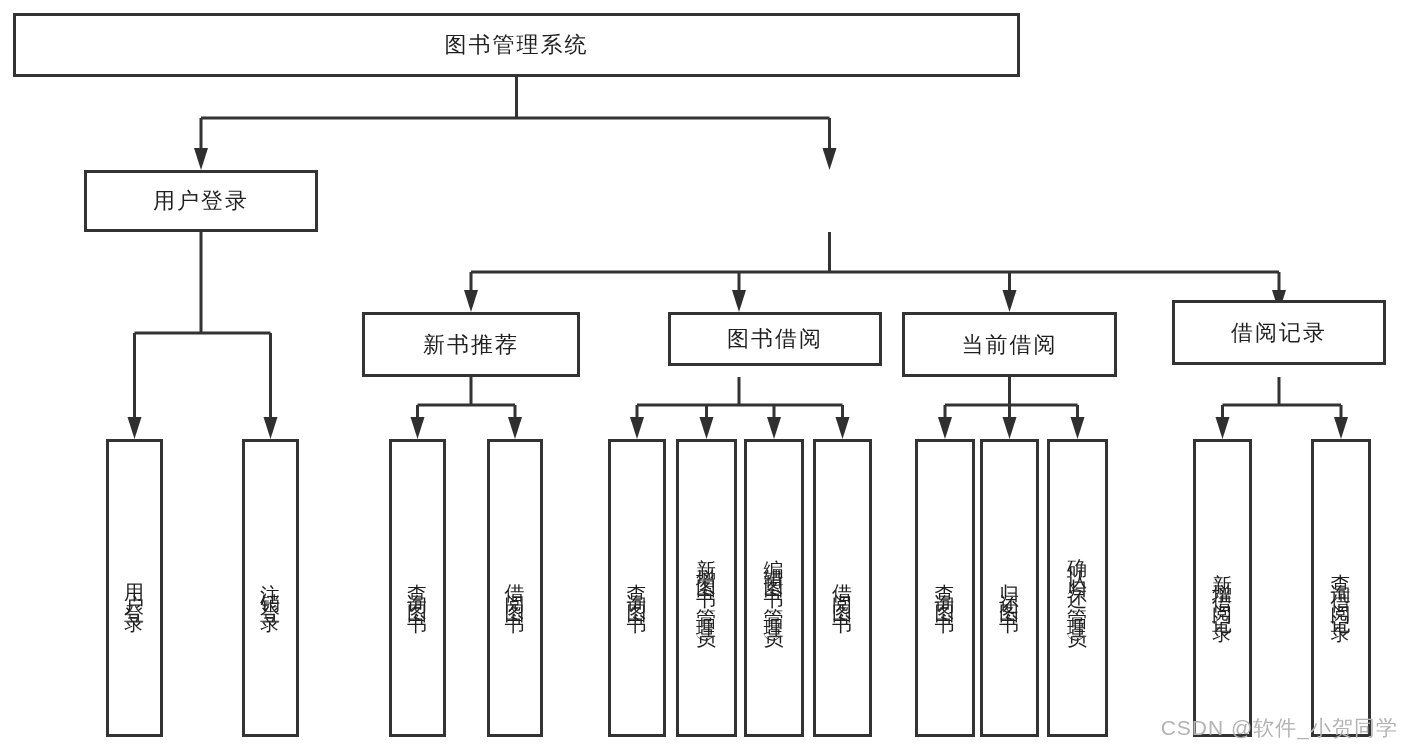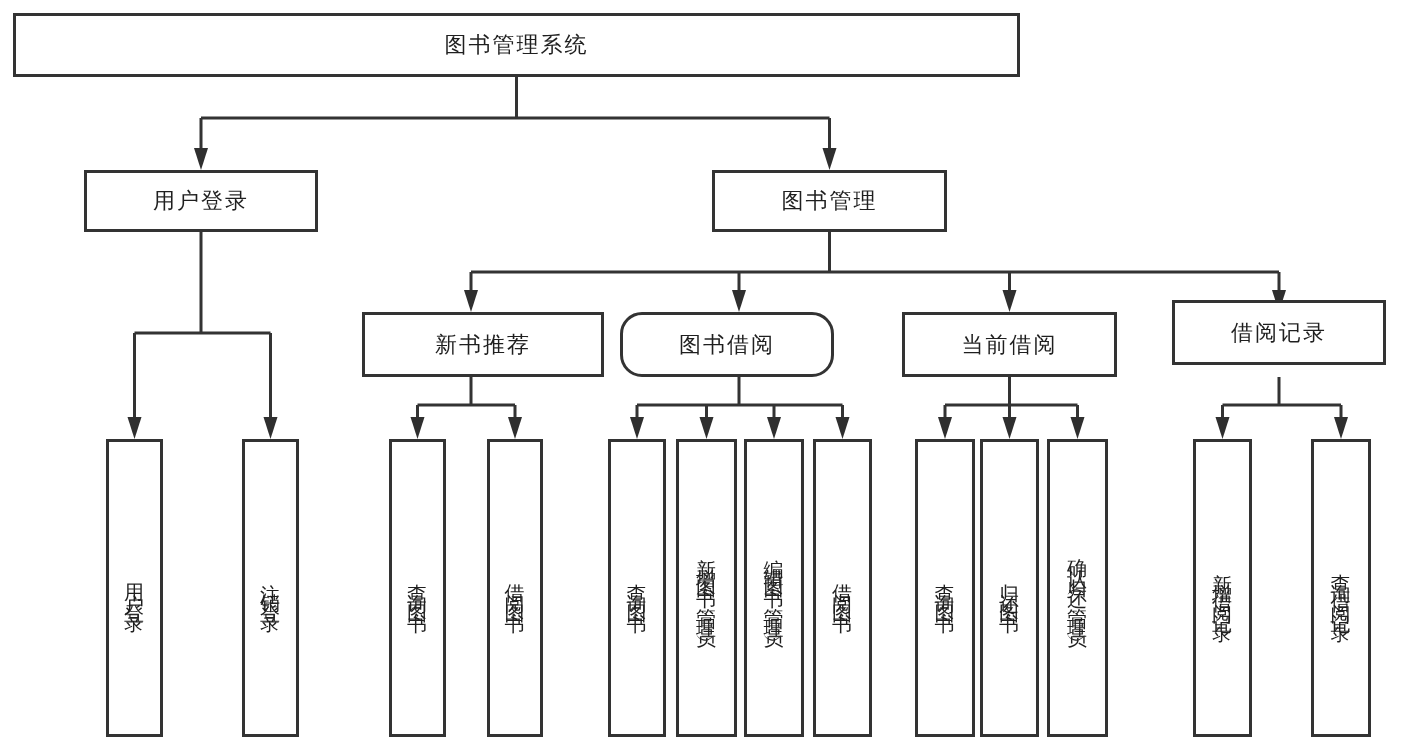--- a/index.html
+++ b/index.html
@@ -108,28 +108,25 @@
     </g>
   </svg>
 
   <div class="node hnode" style="left:13px; top:13px; width:1007px; height:64px;">
     <span class="label">图书管理系统</span>
   </div>
 
   <div class="node hnode" style="left:84px; top:170px; width:234px; height:62px;">
     <span class="label">用户登录</span>
   </div>
-  <div class="node hnode" style="left:712px; top:170px; width:235px; height:62px;">
-    <span class="label">图书管理</span>
-  </div>
 
-  <div class="node hnode" style="left:362px; top:312px; width:242px; height:65px;">
+  <div class="node hnode" style="left:362px; top:312px; width:218px; height:65px;">
     <span class="label">新书推荐</span>
   </div>
-  <div class="node hnode" style="left:620px; top:312px; width:214px; height:65px;border-radius:22px;">
+  <div class="node hnode" style="left:668px; top:312px; width:214px; height:54px;">
     <span class="label">图书借阅</span>
   </div>
   <div class="node hnode" style="left:902px; top:312px; width:215px; height:65px;">
     <span class="label">当前借阅</span>
   </div>
   <div class="node hnode" style="left:1172px; top:300px; width:214px; height:65px;">
     <span class="label">借阅记录</span>
   </div>
 
   <div class="node vnode" style="left:106px; top:439px; width:57px; height:298px;">
@@ -169,14 +166,15 @@
     <span class="label">确认归还（管理员）</span>
   </div>
 
   <div class="node vnode" style="left:1193px; top:439px; width:59px; height:298px;">
     <span class="label">新增借阅记录</span>
   </div>
   <div class="node vnode" style="left:1311px; top:439px; width:60px; height:298px;">
     <span class="label">查询借阅记录</span>
   </div>
 
+  <div class="watermark">CSDN @软件_小贺同学</div>
 
 </div>
 
 </body></html>

